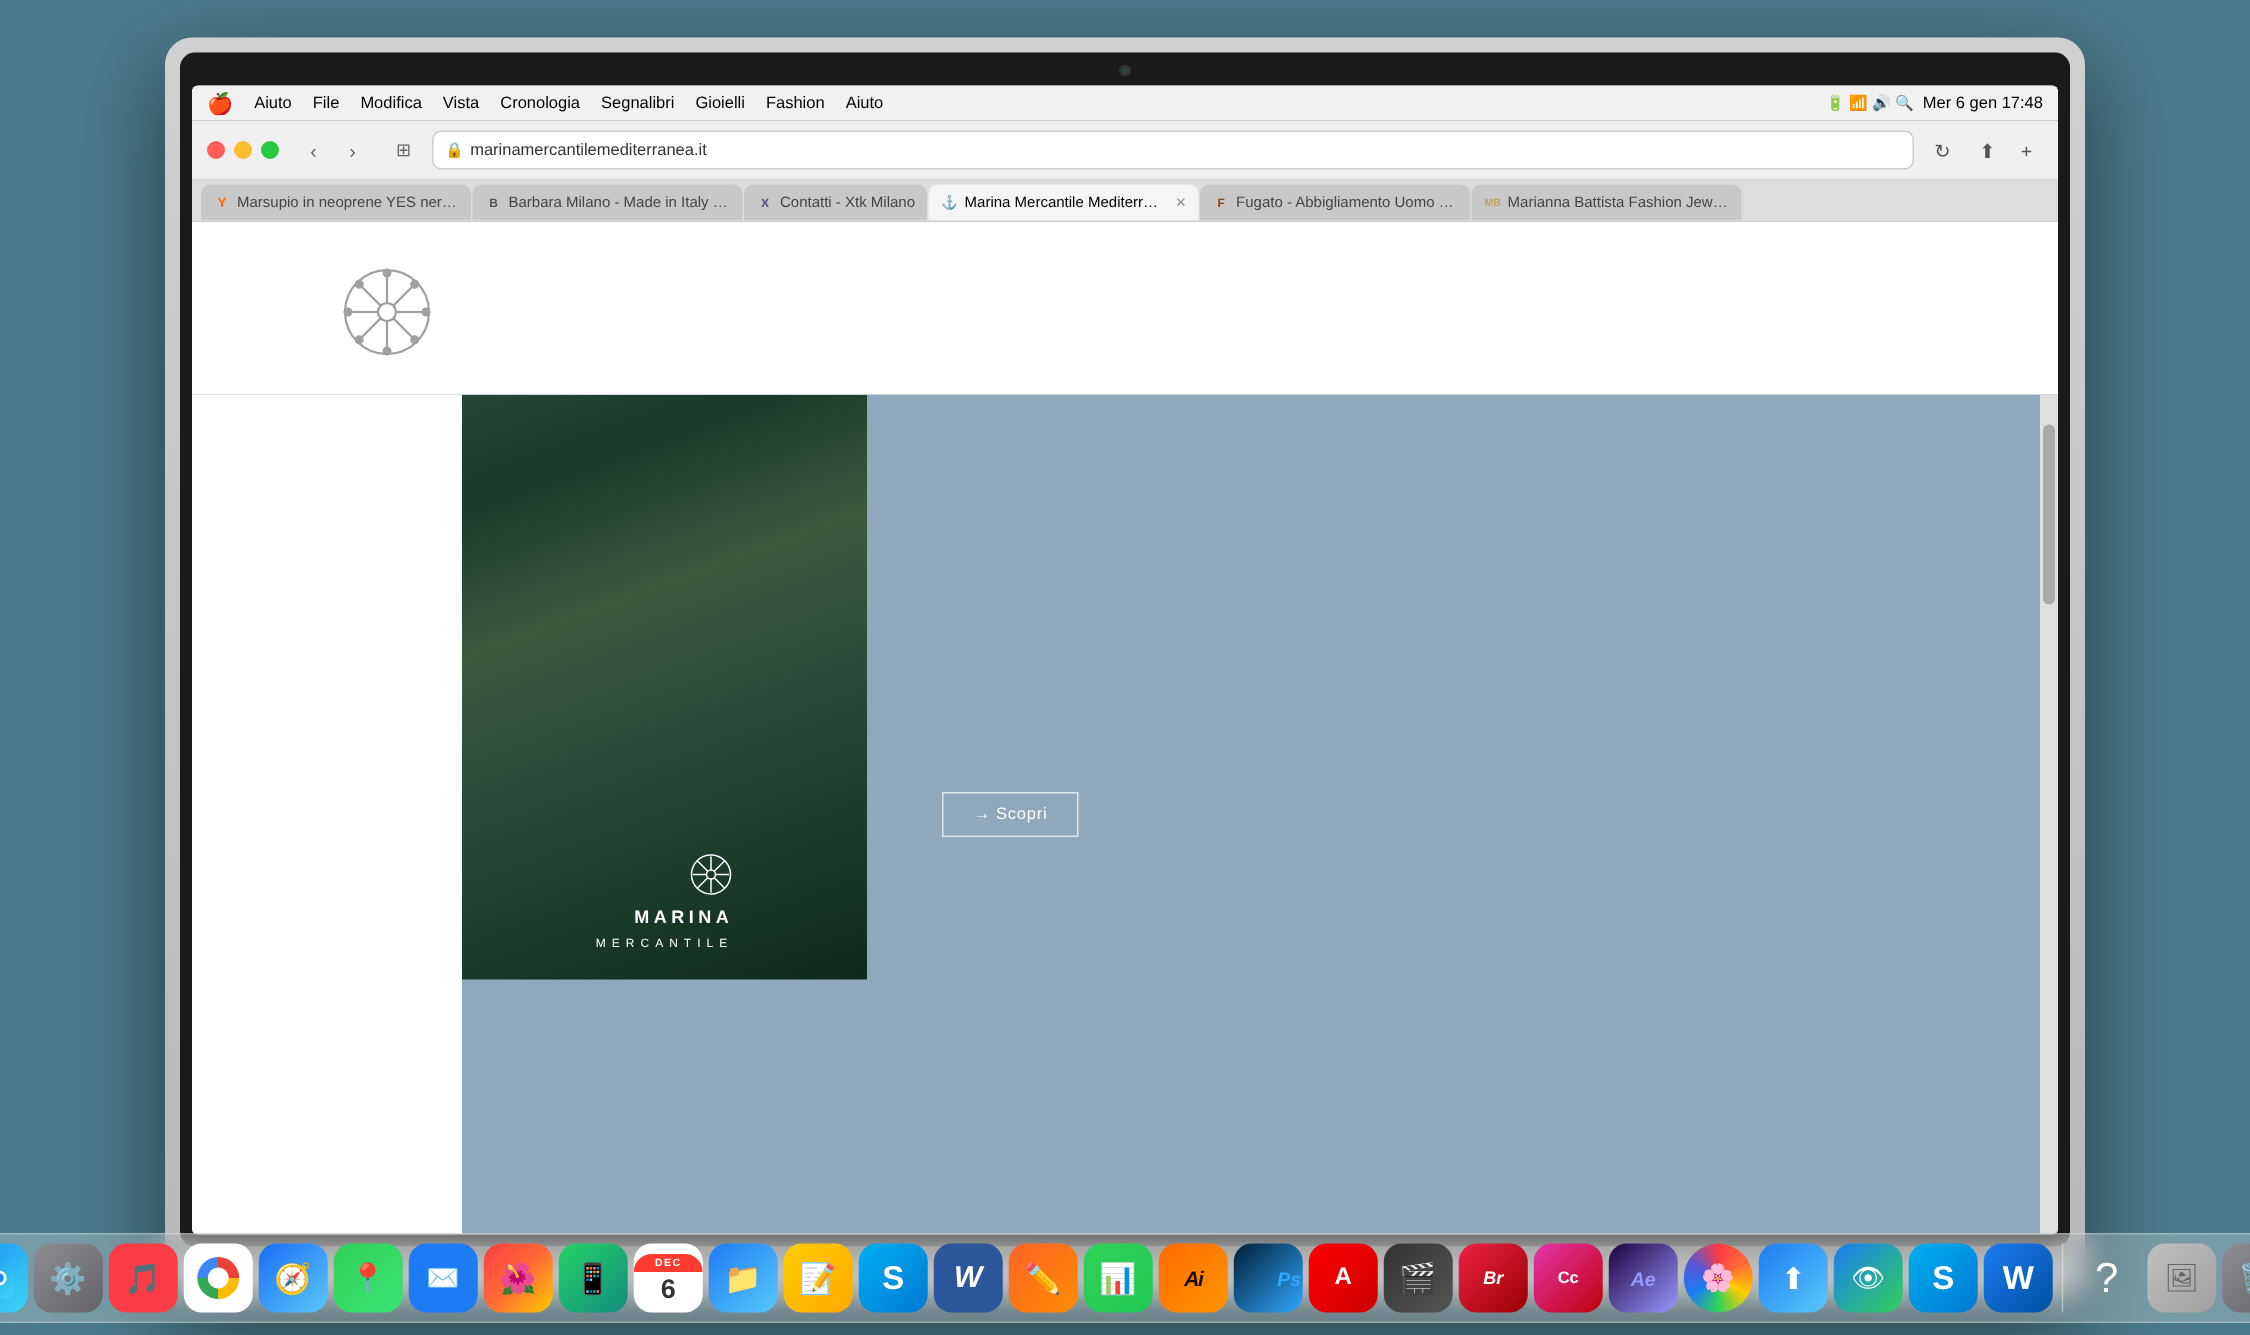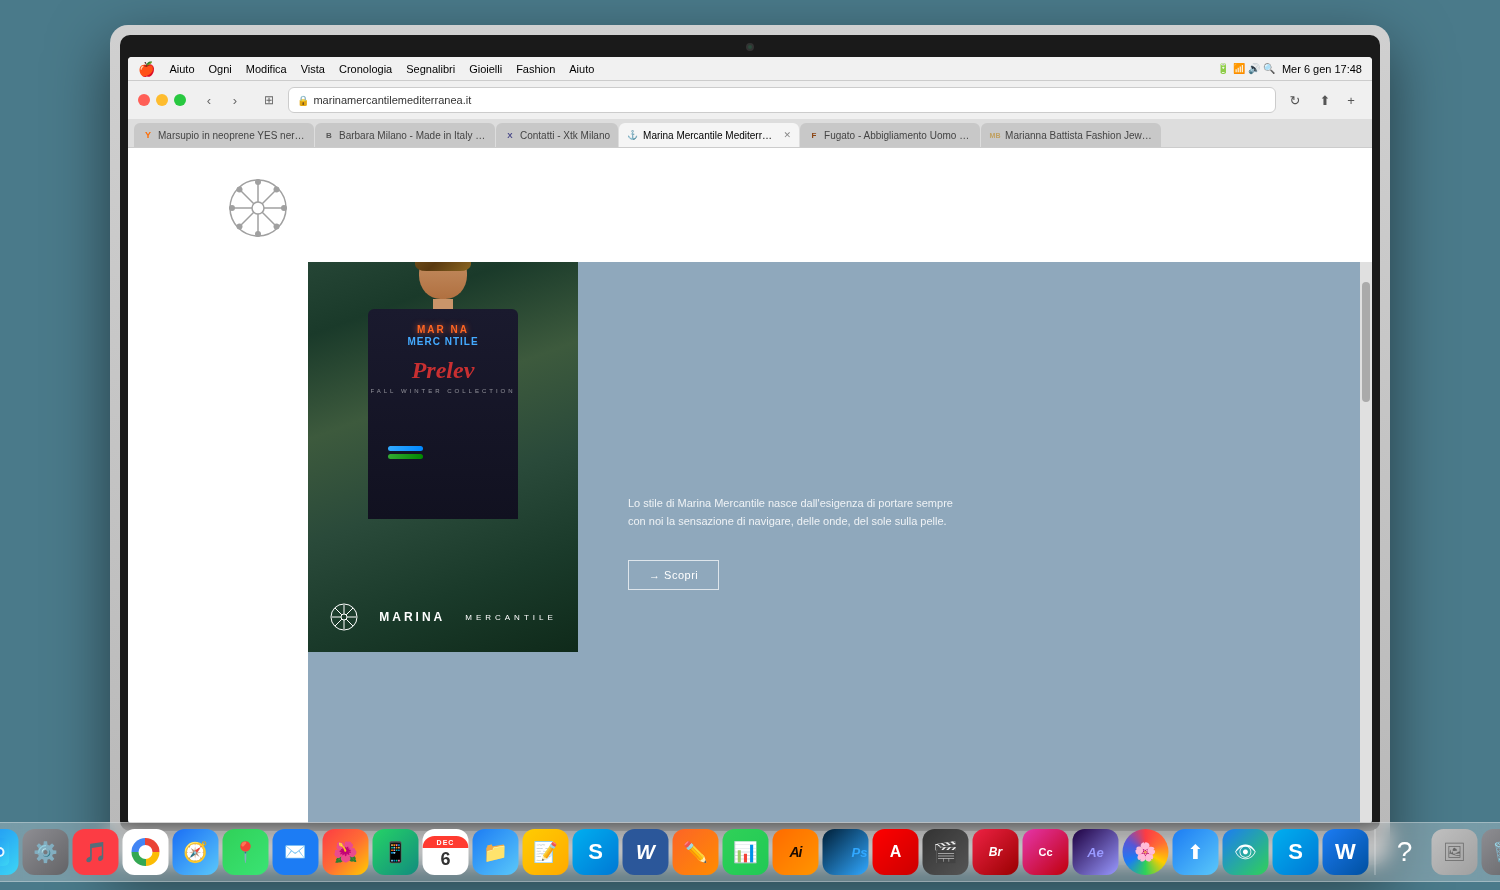--- a/index.html
+++ b/index.html
@@ -329,22 +329,23 @@
       flex-direction: column;
       align-items: center;
       justify-content: flex-end;
       padding-bottom: 20px;
       position: relative;
       overflow: hidden;
     }
 
     .marina-logo-bottom {
       display: flex;
-      align-items: center;
-      gap: 20px;
+      flex-direction: column;
+      align-items: flex-end;
+      gap: 6px;
       position: relative;
       z-index: 2;
     }
 
     .marina-wheel-small {
       width: 30px;
       height: 30px;
     }
 
     .marina-brand-text {
@@ -514,21 +515,21 @@
 
 <div class="macbook-outer">
   <div class="screen-bezel">
     <div class="webcam"></div>
     <div class="screen">
 
       <div class="macos-menubar">
         <span class="menubar-apple">🍎</span>
         <div class="menubar-items">
           <span>Aiuto</span>
-          <span>Ogni</span>
+          <span>File</span>
           <span>Modifica</span>
           <span>Vista</span>
           <span>Cronologia</span>
           <span>Segnalibri</span>
           <span>Gioielli</span>
           <span>Fashion</span>
           <span>Aiuto</span>
         </div>
         <div class="menubar-right">
           <span style="font-size:10px;">🔋 📶 🔊 🔍</span>
@@ -618,42 +619,20 @@
           </div>
         </div>
 
         <div class="site-main">
 
           <div class="left-white"></div>
 
           <div class="hero-image-container">
             <div class="hero-image-placeholder">
 
-              <div style="position:absolute;top:15px;left:50%;transform:translateX(-50%);display:flex;flex-direction:column;align-items:center;">
-
-                <div style="width:48px;height:52px;background:linear-gradient(180deg,#c9956a,#b07040);border-radius:50% 50% 45% 45%;position:relative;overflow:visible;">
-                  <div style="position:absolute;top:-8px;left:-4px;right:-4px;height:32px;background:linear-gradient(135deg,#7a5a20,#5a3a10,#8a6520);border-radius:50% 50% 20% 20%;"></div>
-                </div>
-
-                <div style="width:20px;height:10px;background:#c9956a;"></div>
-
-                <div style="width:150px;height:210px;background:linear-gradient(180deg,#1a1a2e,#111120);border-radius:6px 6px 0 0;display:flex;flex-direction:column;align-items:center;justify-content:flex-start;padding-top:15px;overflow:hidden;">
-                  <div style="text-align:center;line-height:1.2;margin-bottom:4px;">
-                    <div style="color:#ff6622;font-size:10px;font-weight:900;letter-spacing:2px;text-shadow:0 0 6px rgba(255,100,50,0.8);">MAR NA</div>
-                    <div style="color:#44aaff;font-size:10px;font-weight:900;letter-spacing:1px;">MERC NTILE</div>
-                  </div>
-                  <div style="color:rgba(220,50,50,0.9);font-size:24px;font-style:italic;font-weight:700;font-family:Georgia,serif;margin-top:5px;">Prelev</div>
-                  <div style="color:rgba(255,255,255,0.5);font-size:6px;letter-spacing:3px;margin-top:4px;">FALL WINTER COLLECTION</div>
-
-                  <div style="position:absolute;bottom:60px;left:20px;display:flex;flex-direction:column;gap:3px;">
-                    <div style="width:35px;height:5px;background:linear-gradient(90deg,#3af,#08f);border-radius:3px;"></div>
-                    <div style="width:35px;height:5px;background:linear-gradient(90deg,#3a3,#080);border-radius:3px;"></div>
-                  </div>
-                </div>
-              </div>
 
               <div class="marina-logo-bottom">
                 <svg class="marina-wheel-small" viewBox="0 0 30 30" fill="none">
                   <circle cx="15" cy="15" r="13" stroke="white" stroke-width="1" fill="none"></circle>
                   <circle cx="15" cy="15" r="3" stroke="white" stroke-width="1" fill="none"></circle>
                   <line x1="15" y1="12" x2="15" y2="3" stroke="white" stroke-width="1"></line>
                   <line x1="15" y1="18" x2="15" y2="27" stroke="white" stroke-width="1"></line>
                   <line x1="12" y1="15" x2="3" y2="15" stroke="white" stroke-width="1"></line>
                   <line x1="18" y1="15" x2="27" y2="15" stroke="white" stroke-width="1"></line>
                   <line x1="12.88" y1="12.88" x2="6" y2="6" stroke="white" stroke-width="1"></line>
@@ -661,21 +640,20 @@
                   <line x1="17.12" y1="12.88" x2="24" y2="6" stroke="white" stroke-width="1"></line>
                   <line x1="12.88" y1="17.12" x2="6" y2="24" stroke="white" stroke-width="1"></line>
                 </svg>
                 <div class="marina-brand-text">MARINA</div>
                 <div class="marina-brand-sub">MERCANTILE</div>
               </div>
             </div>
           </div>
 
           <div class="hero-content">
-            <p class="hero-body">Lo stile di Marina Mercantile nasce dall'esigenza di portare sempre con noi la sensazione di navigare, delle onde, del sole sulla pelle.</p>
             <button class="scopri-btn">→ Scopri</button>
           </div>
 
           <div class="scrollbar">
             <div class="scrollbar-thumb"></div>
           </div>
         </div>
 
       </div>
     </div>

